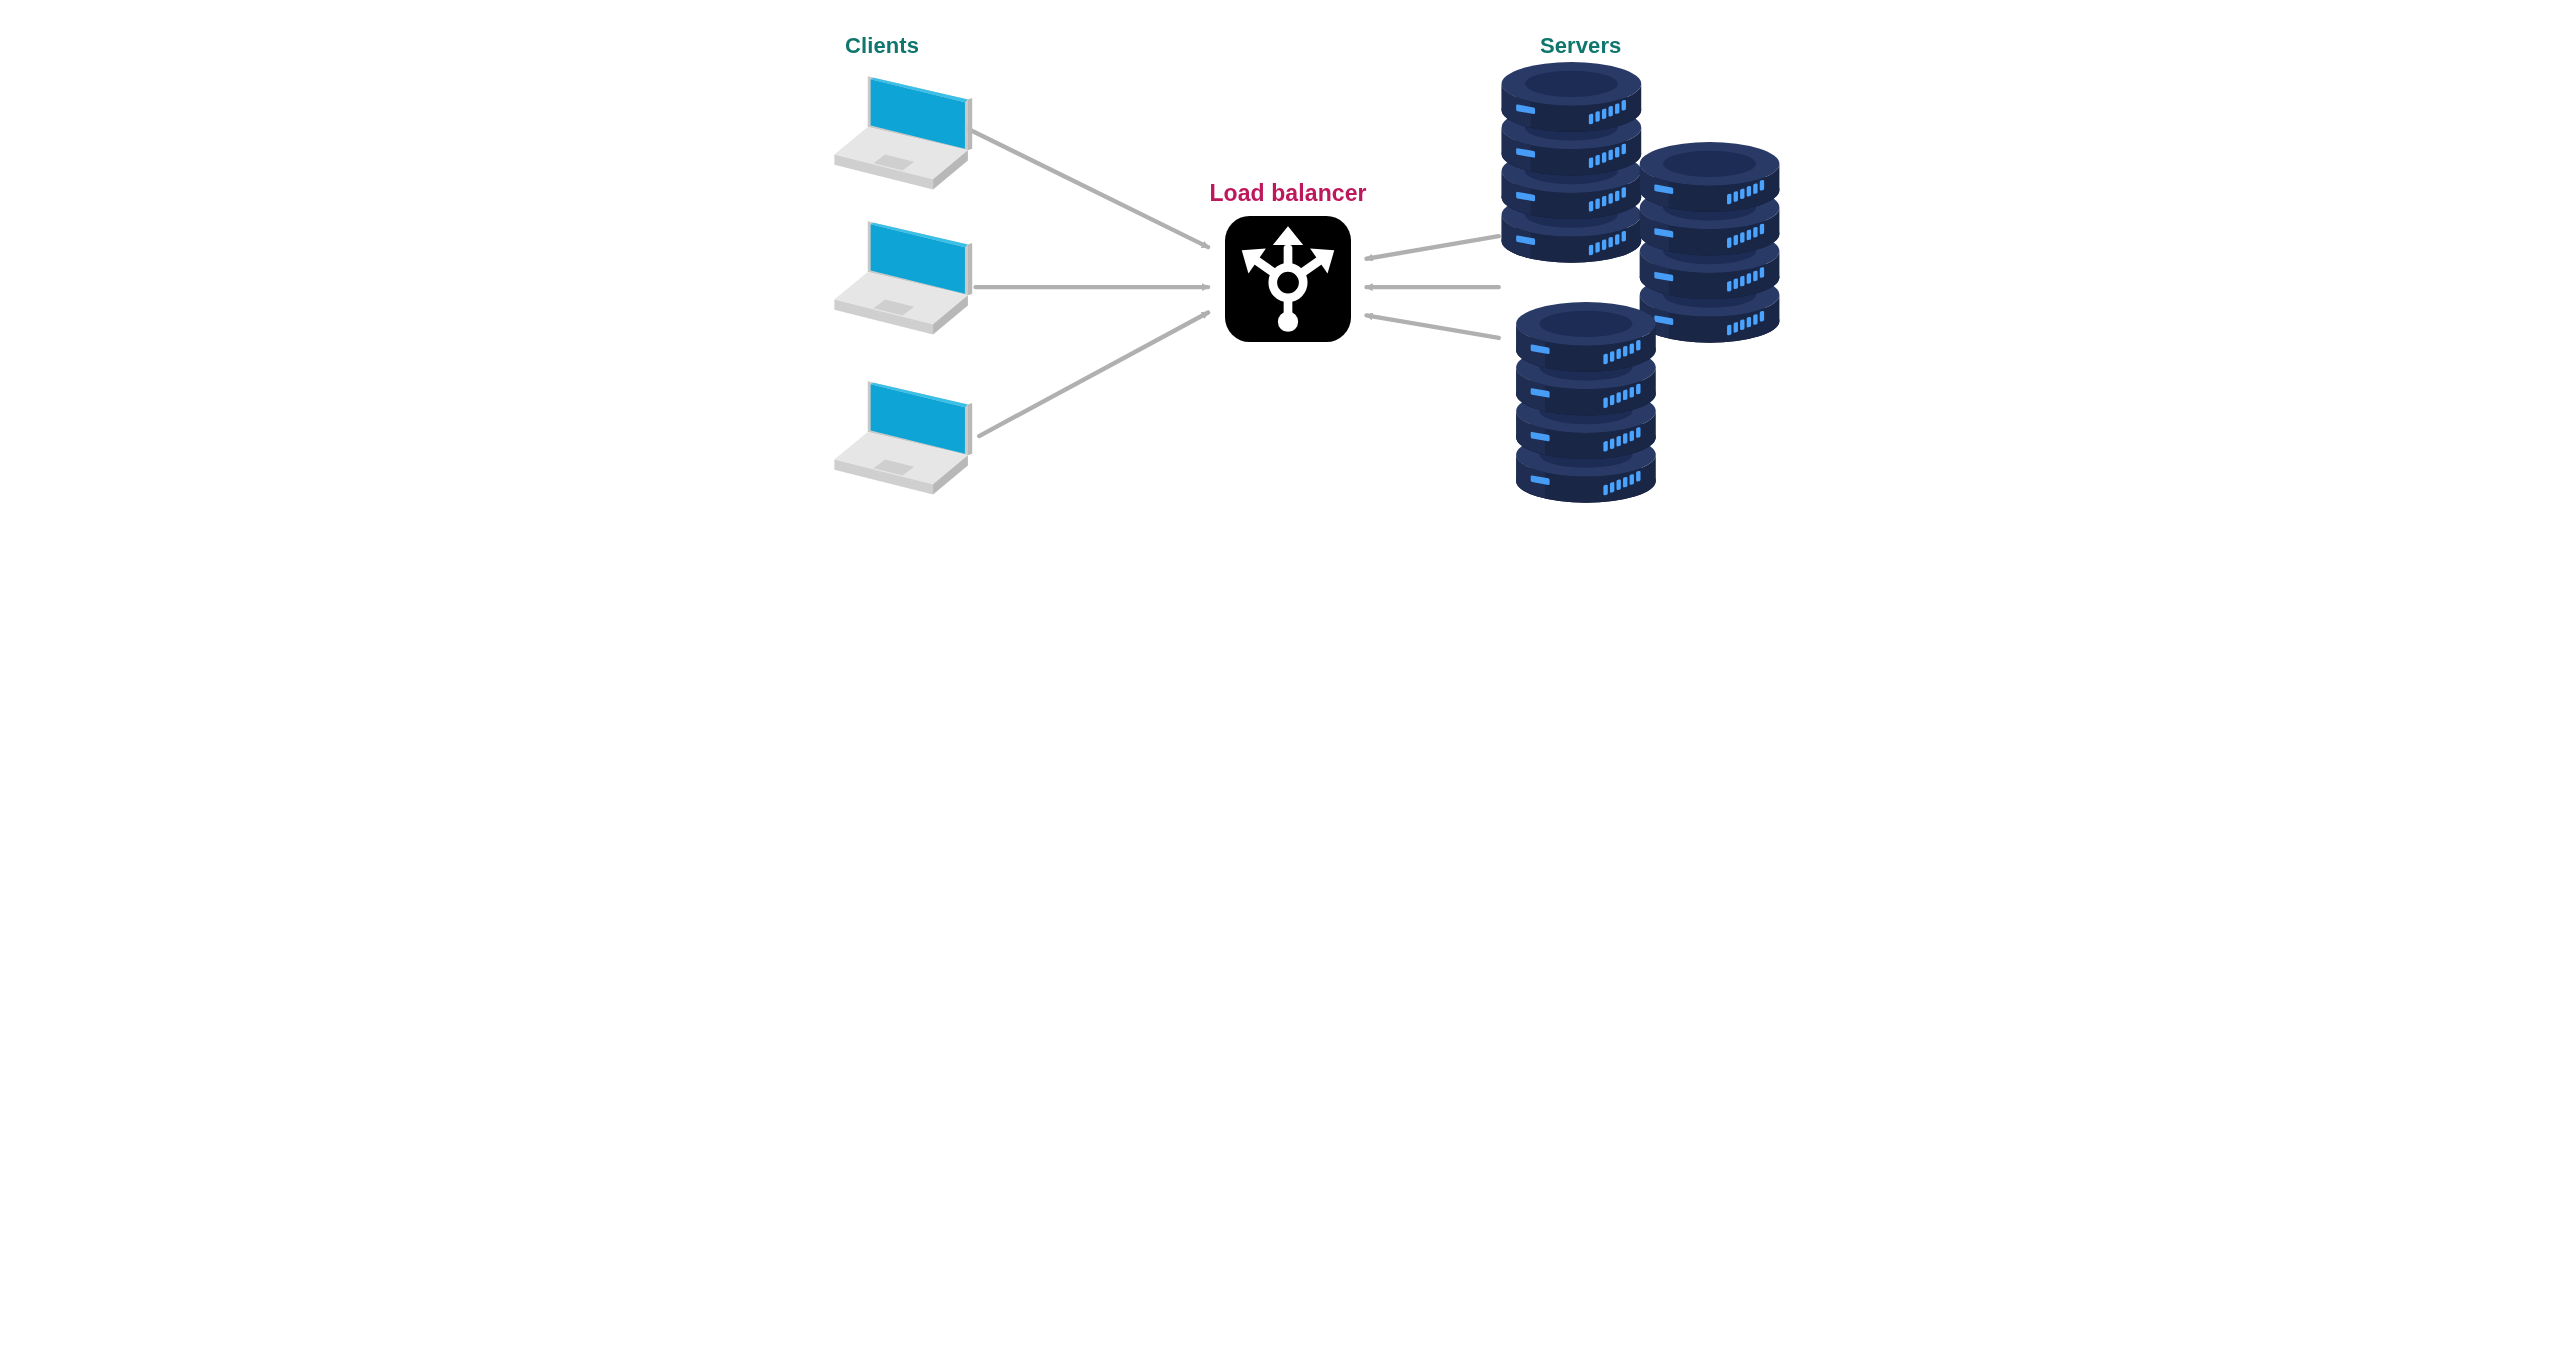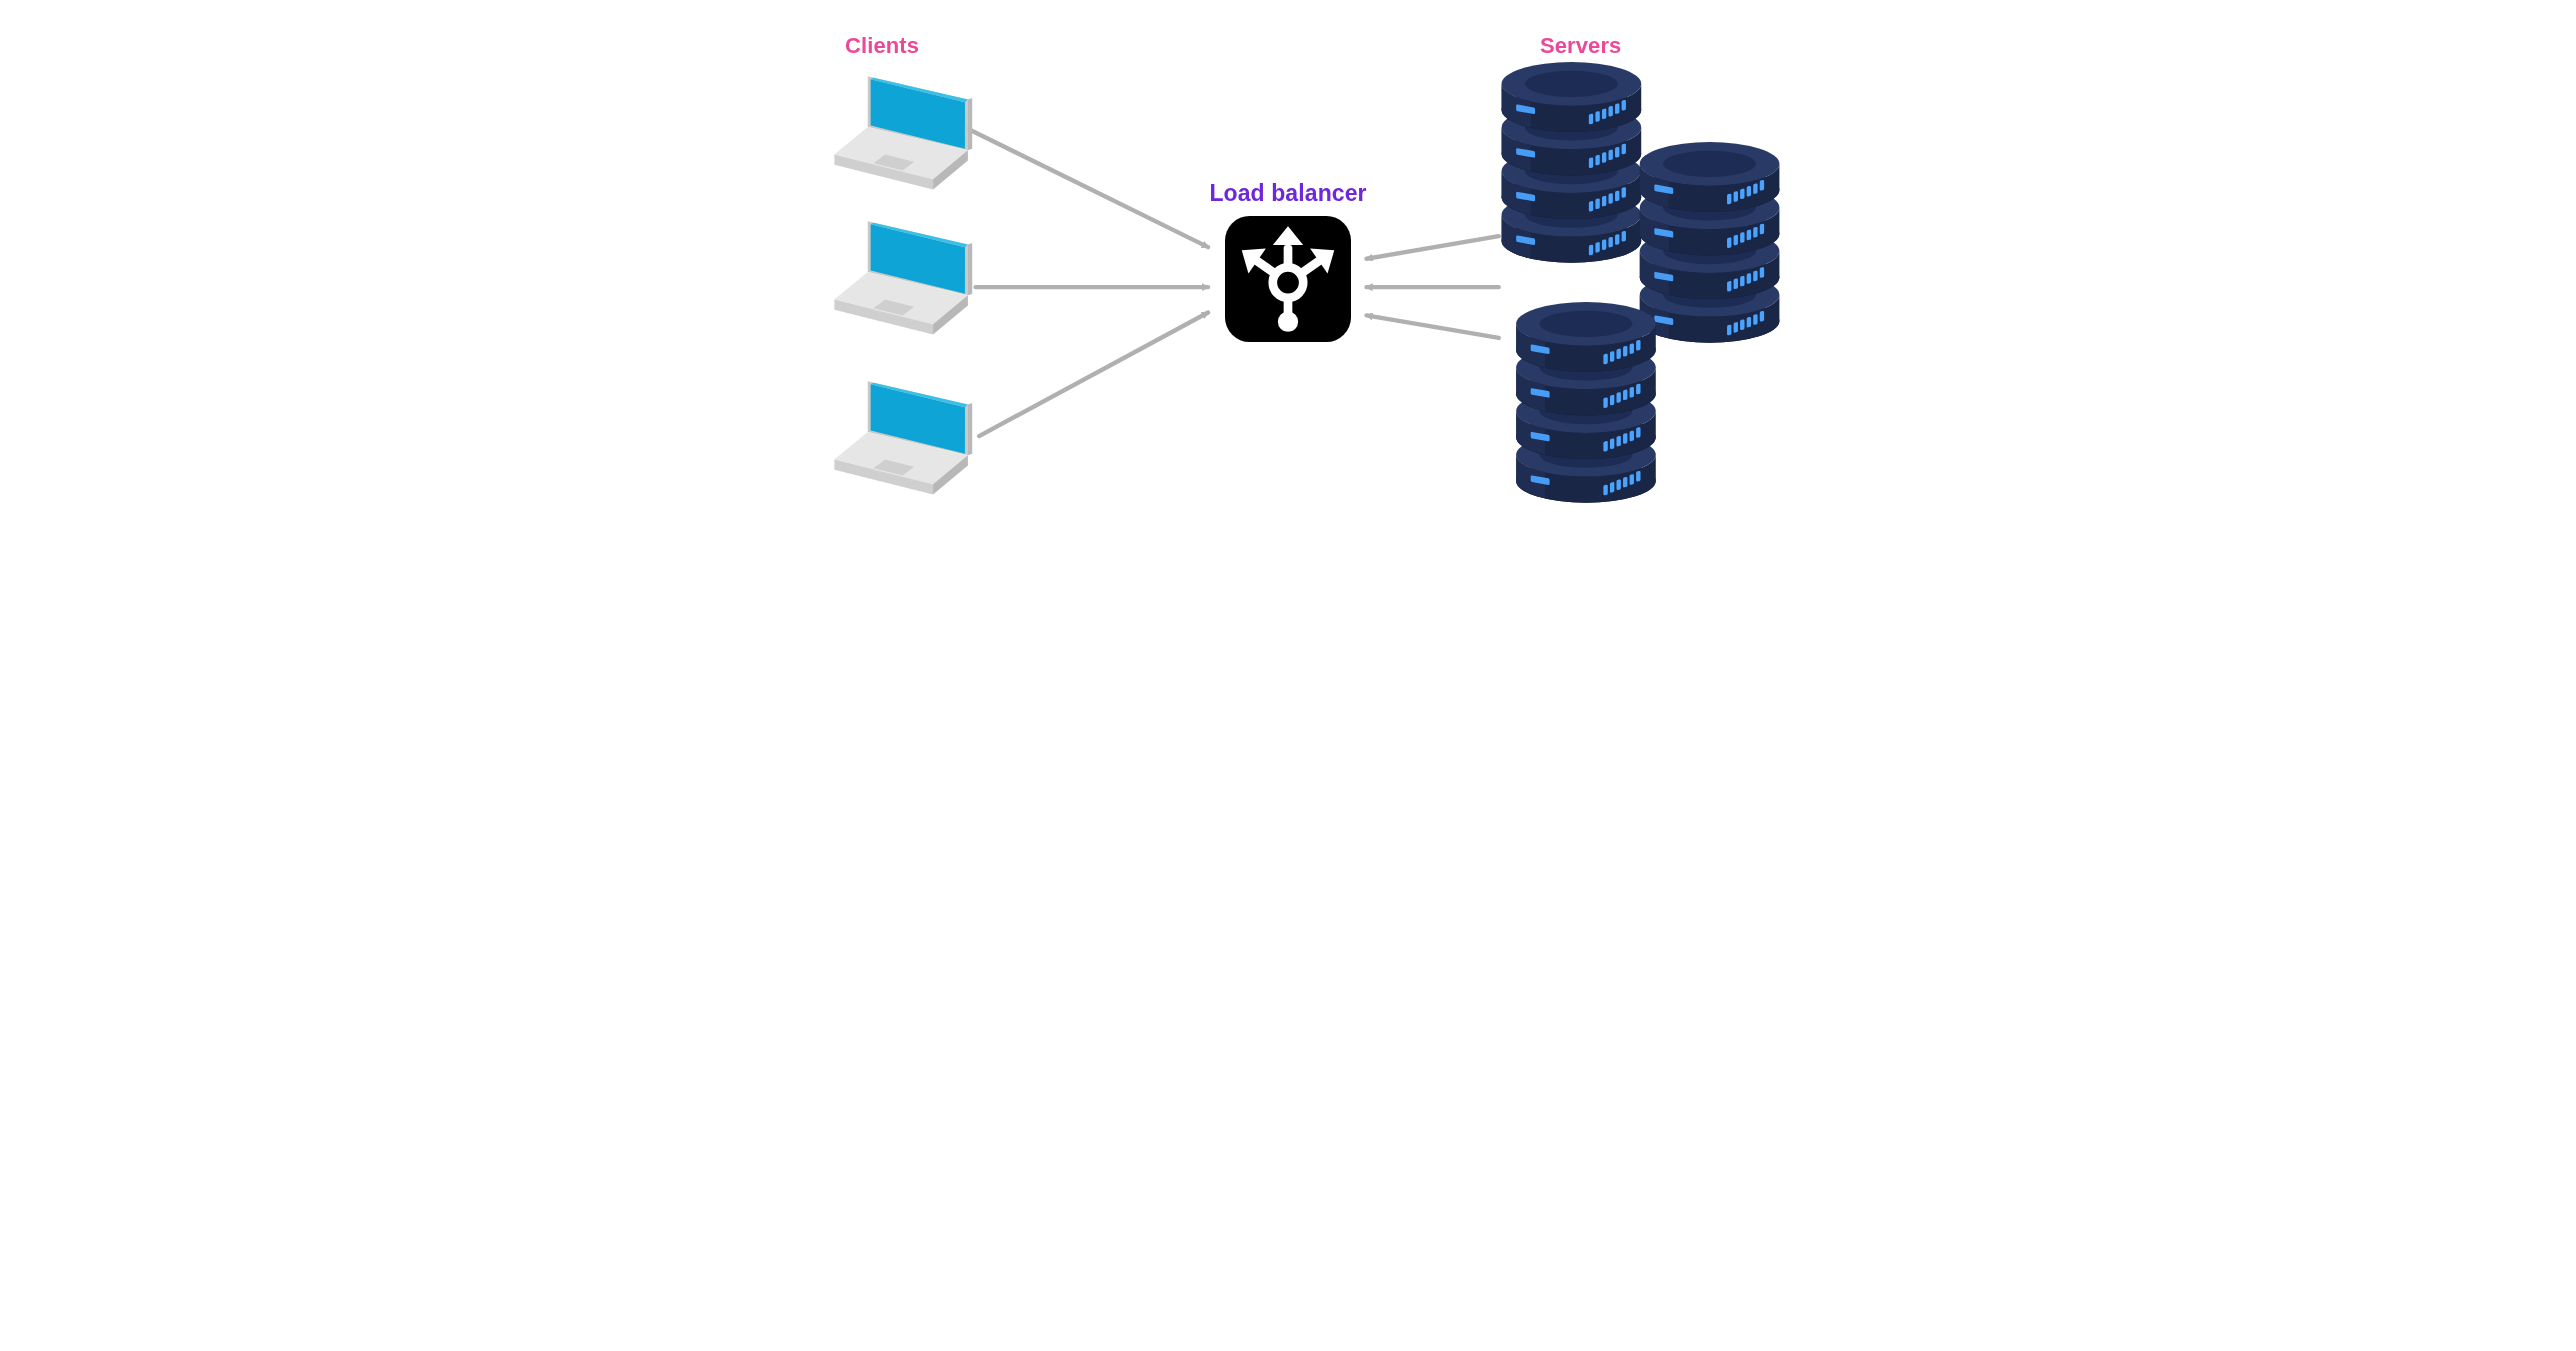--- a/index.html
+++ b/index.html
@@ -13,25 +13,25 @@
   .stage {
     position: relative;
     width: 1090px;
     height: 572px;
     margin: 0 auto;
     background: #ffffff;
   }
   .label {
     position: absolute;
     font-weight: 700;
-    color: #ec4899;
+    color: #0f766e;
     font-size: 22px;
     letter-spacing: 0.1px;
   }
-  .label.dark { color: #6d28d9; }
+  .label.dark { color: #be185d; }
   svg { display: block; }
   .abs { position: absolute; }
 </style>
 </head>
 <body>
 
 <div class="stage">
 
   <div class="label abs" style="left:102px; top:33px;">Clients</div>
 

